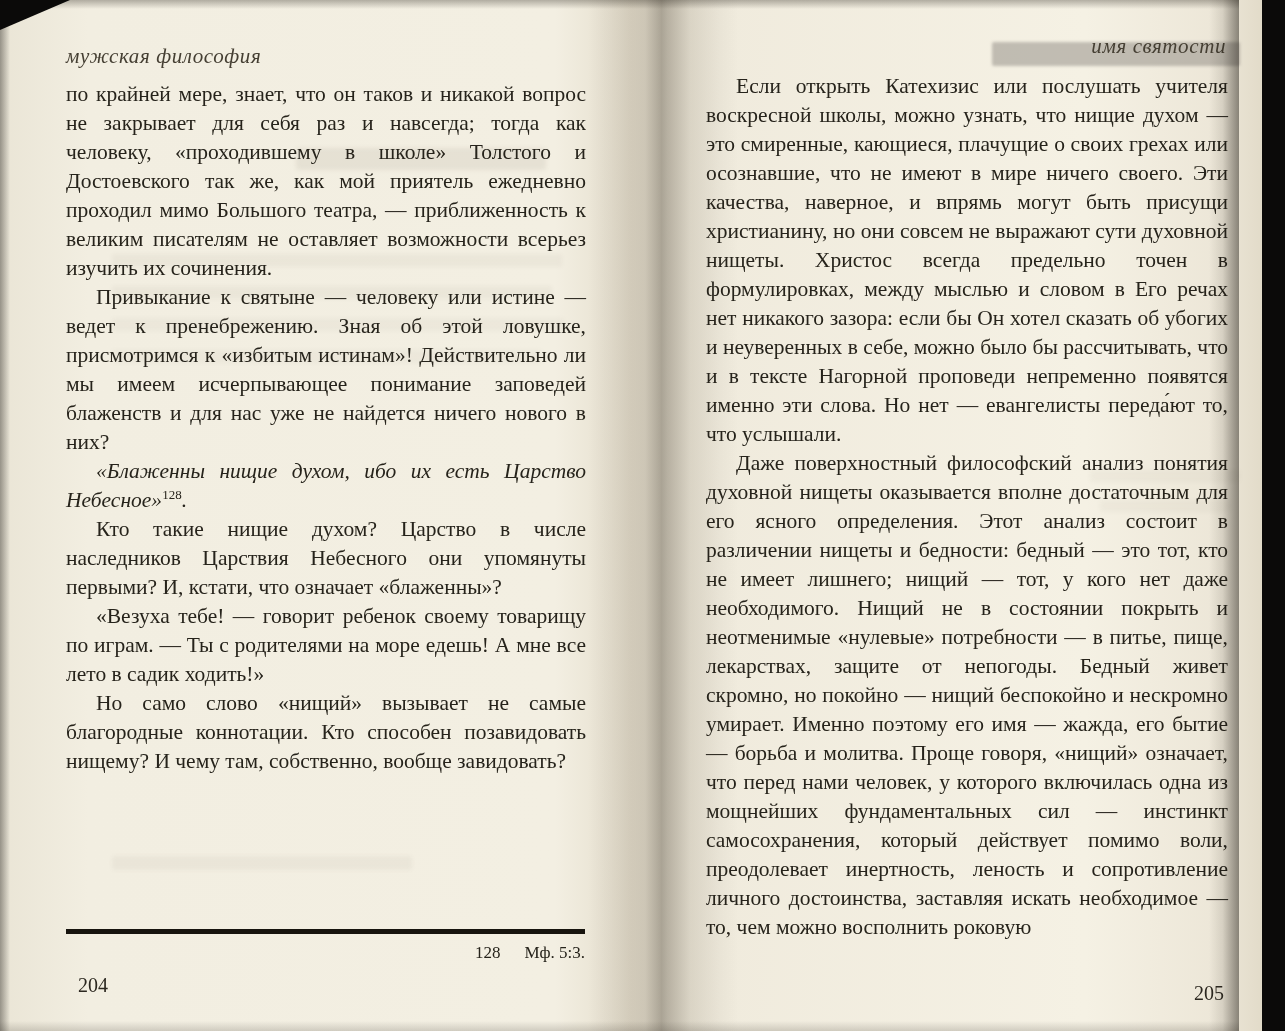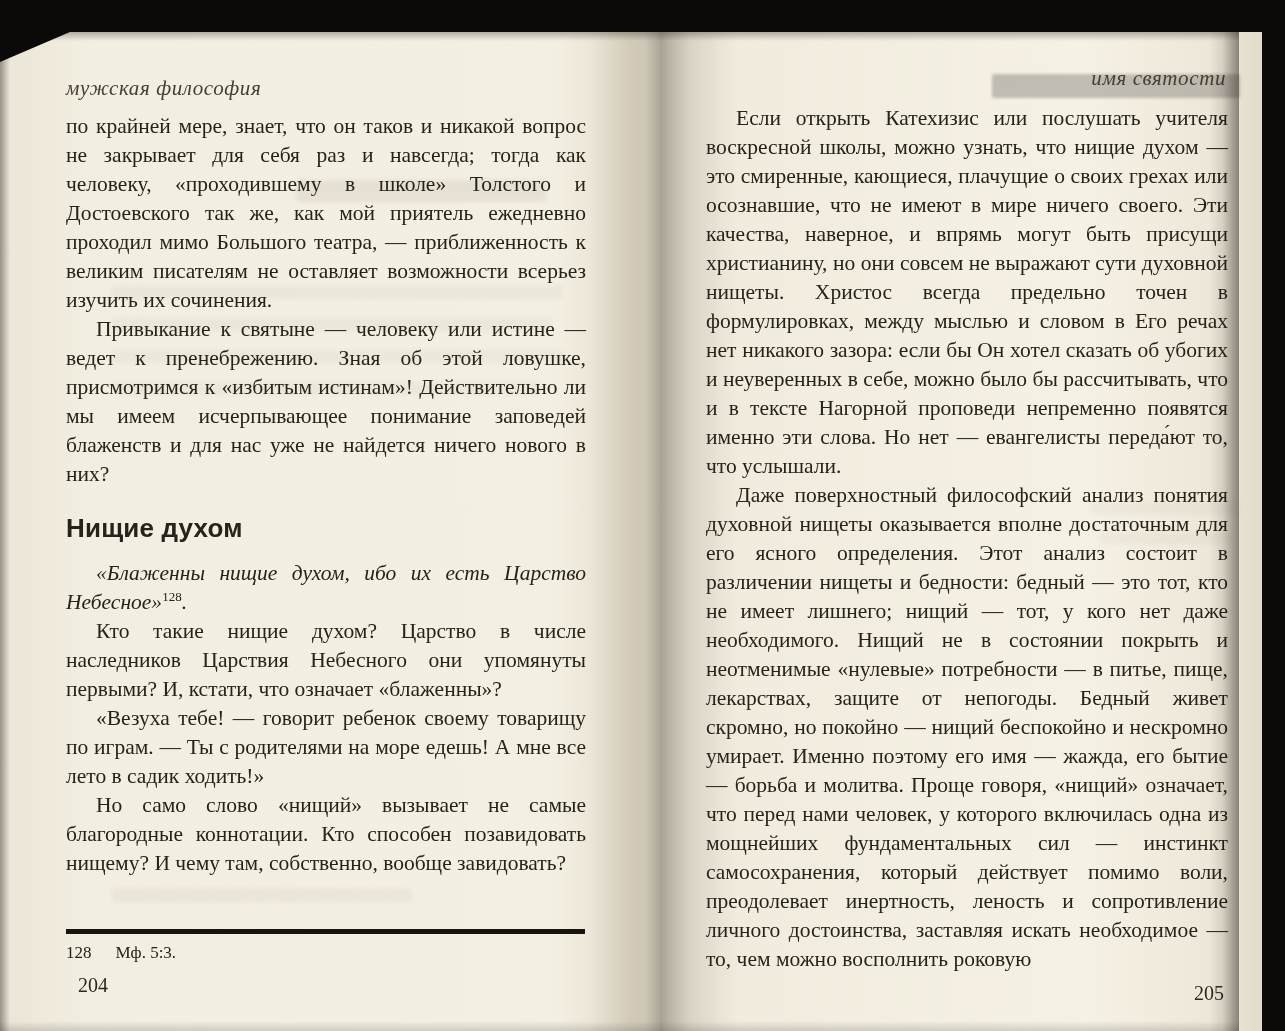--- a/index.html
+++ b/index.html
@@ -12,21 +12,20 @@
   .scan{
     position:relative; width:1285px; height:1031px;
     background:var(--edge); overflow:hidden;
     font-family:"Liberation Serif", serif;
   }
   .book{
     position:absolute; top:0; left:0; bottom:0; right:23px;
     background:linear-gradient(90deg,
       #eae5d6 0%, #f2eee1 7%, #f3efe2 44%, #e4ddcc 50%,
       #f0ebdd 57%, #f5f1e4 86%, #ece6d7 97%, #e2dbc9 100%);
-    margin-top:32px;
   }
   .page{ position:absolute; top:0; height:100%; }
   .page-left{ left:0; width:660px; }
   .page-right{ left:660px; right:0; }
 
   
   .spine{
     position:absolute; left:588px; width:150px; top:0; bottom:0;
     background:linear-gradient(90deg,
       rgba(56,46,32,0) 0%, rgba(56,46,32,0.14) 38%,
@@ -87,21 +86,21 @@
   .para sup{ font-size:13px; line-height:0; vertical-align:super; font-style:normal; }
 
   .section-heading{
     font-family:"Liberation Sans", sans-serif;
     font-weight:700; font-size:26px; color:var(--ink);
     margin:24px 0 15px 0; letter-spacing:0.2px;
   }
 
   .footnote-block{ position:absolute; left:66px; bottom:68px; width:519px; }
   .footnote-rule{ height:5px; background:#17140e; }
-  .footnote{ margin-top:9px; font-size:17px; color:var(--ink); }
+  .footnote{ margin-top:9px; font-size:17px; color:var(--ink);text-align:right; }
   .fn-marker{ margin-right:24px; }
 
   .page-number{ position:absolute; font-size:20px; color:#2c2820; }
   .pn-left{ left:78px; bottom:34px; }
   .pn-right{ right:38px; bottom:26px; }
 </style>
 </head>
 <body>
 
 <div class="scan">
@@ -114,21 +113,20 @@
       <div class="ghost" style="top:286px; left:112px; width:440px; height:13px; opacity:0.07;"></div>
       <div class="ghost" style="top:318px; left:112px; width:452px; height:13px; opacity:0.06;"></div>
       <div class="ghost" style="top:350px; left:112px; width:430px; height:13px; opacity:0.06;"></div>
       <div class="ghost" style="top:856px; left:112px; width:300px; height:14px; opacity:0.08;"></div>
 
       <div class="running-head rh-left">мужская философия</div>
 
       <div class="content" id="left-content">
           <p class="para">по крайней мере, знает, что он таков и никакой вопрос не закрывает для себя раз и навсегда; тогда как человеку, «проходившему в школе» Толстого и Достоевского так же, как мой приятель ежедневно проходил мимо Большого театра, — приближенность к великим писателям не оставляет возможности всерьез изучить их сочинения.</p>
           <p class="para indent">Привыкание к святыне — человеку или истине — ведет к пренебрежению. Зная об этой ловушке, присмотримся к «избитым истинам»! Действительно ли мы имеем исчерпывающее понимание заповедей блаженств и для нас уже не найдется ничего нового в них?</p>
-          <h2 class="section-heading">Нищие духом</h2>
           <p class="para indent quote"><span>«Блаженны нищие духом, ибо их есть Царство Небесное»</span><sup>128</sup><span>.</span></p>
           <p class="para indent">Кто такие нищие духом? Царство в числе наследников Царствия Небесного они упомянуты первыми? И, кстати, что означает «блаженны»?</p>
           <p class="para indent">«Везуха тебе! — говорит ребенок своему товарищу по играм. — Ты с родителями на море едешь! А мне все лето в садик ходить!»</p>
           <p class="para indent">Но само слово «нищий» вызывает не самые благородные коннотации. Кто способен позавидовать нищему? И чему там, собственно, вообще завидовать?</p>
         </div>
 
       <div class="footnote-block">
         <div class="footnote-rule"></div>
         <div class="footnote">
           <span class="fn-marker">128</span><span class="fn-text">Мф. 5:3.</span>

